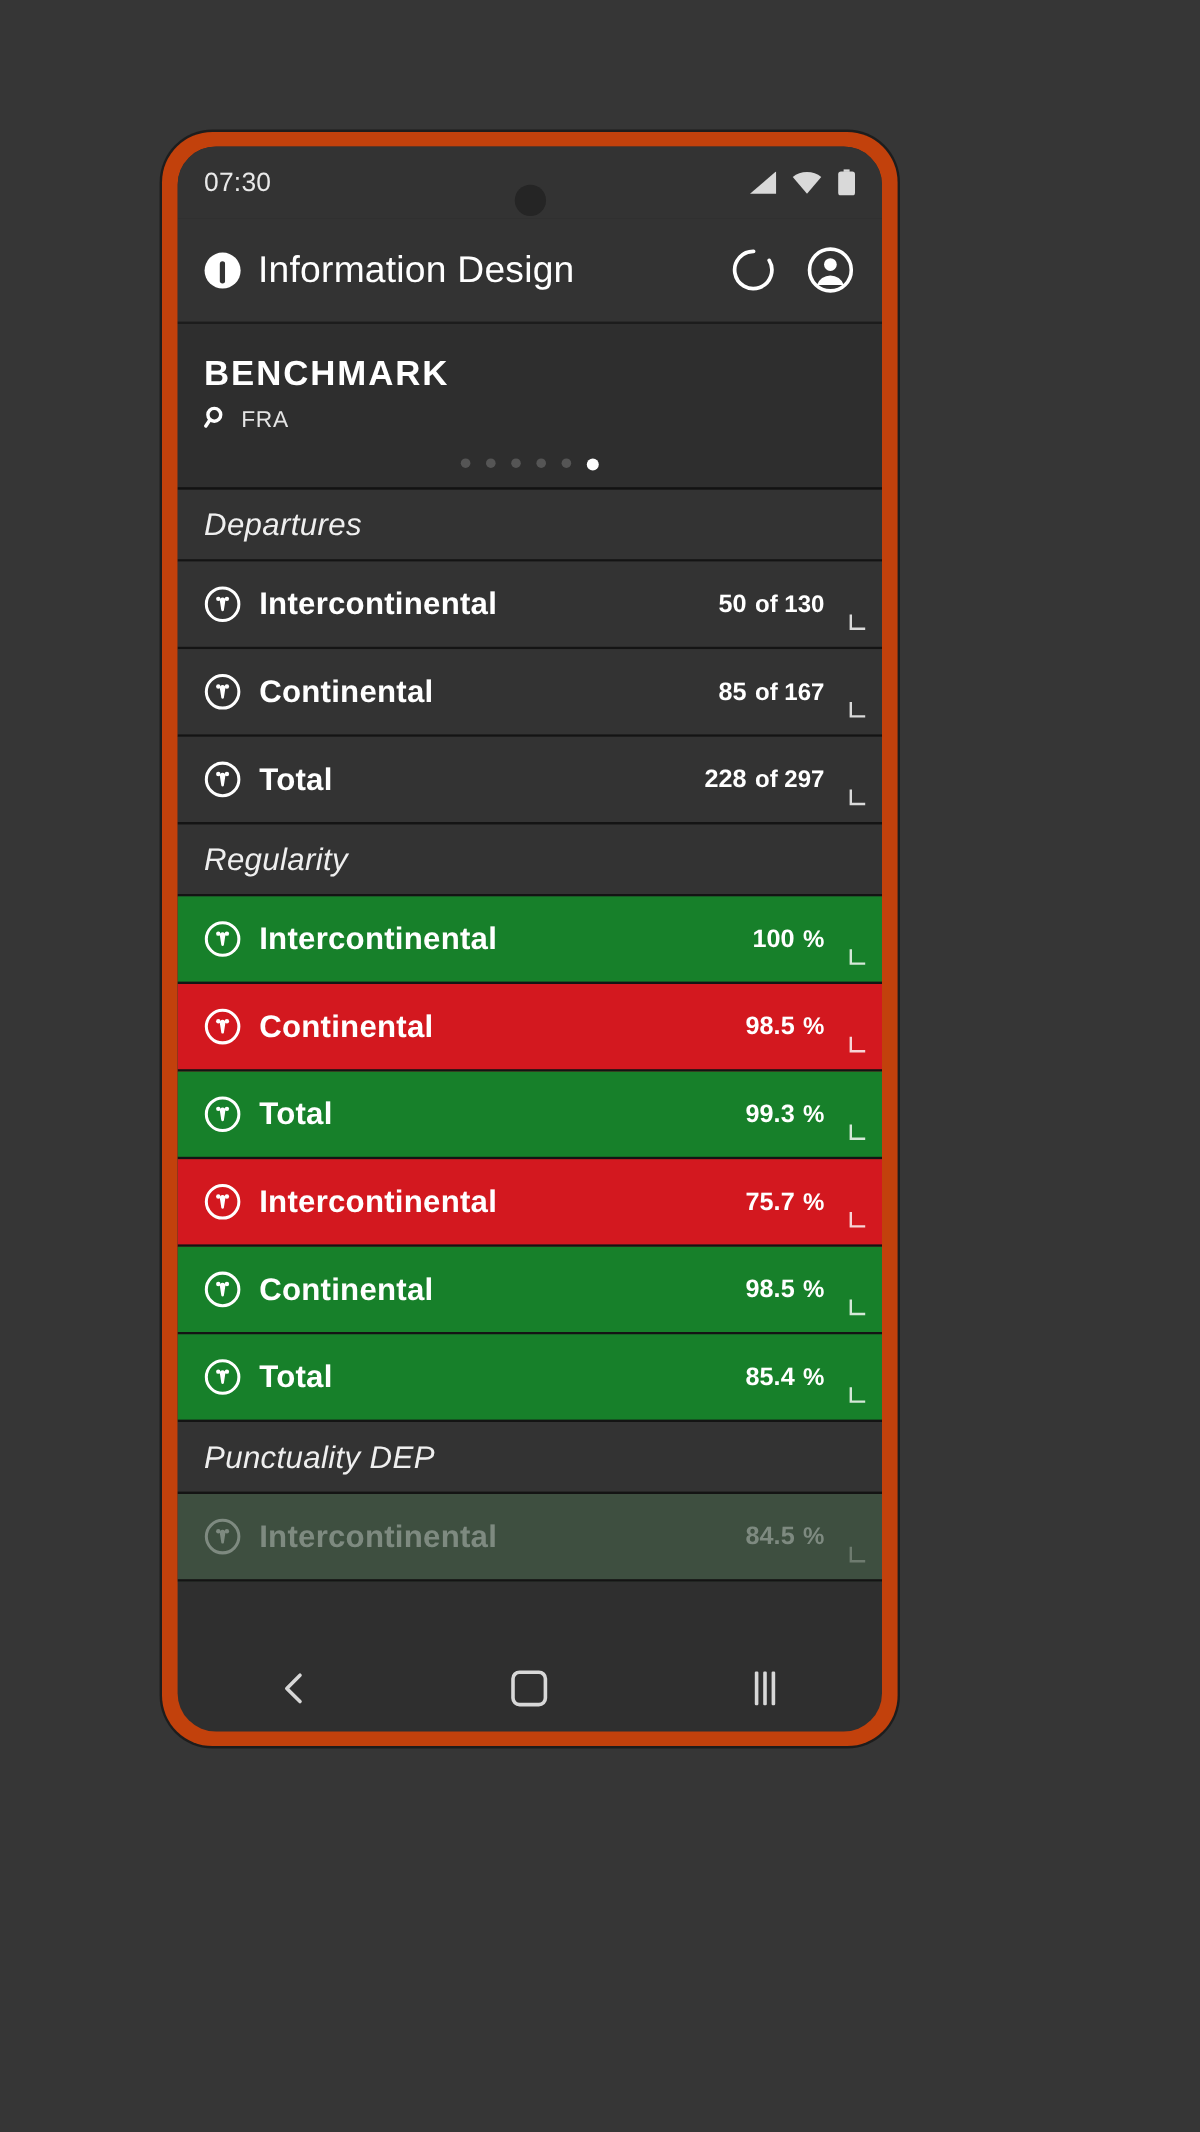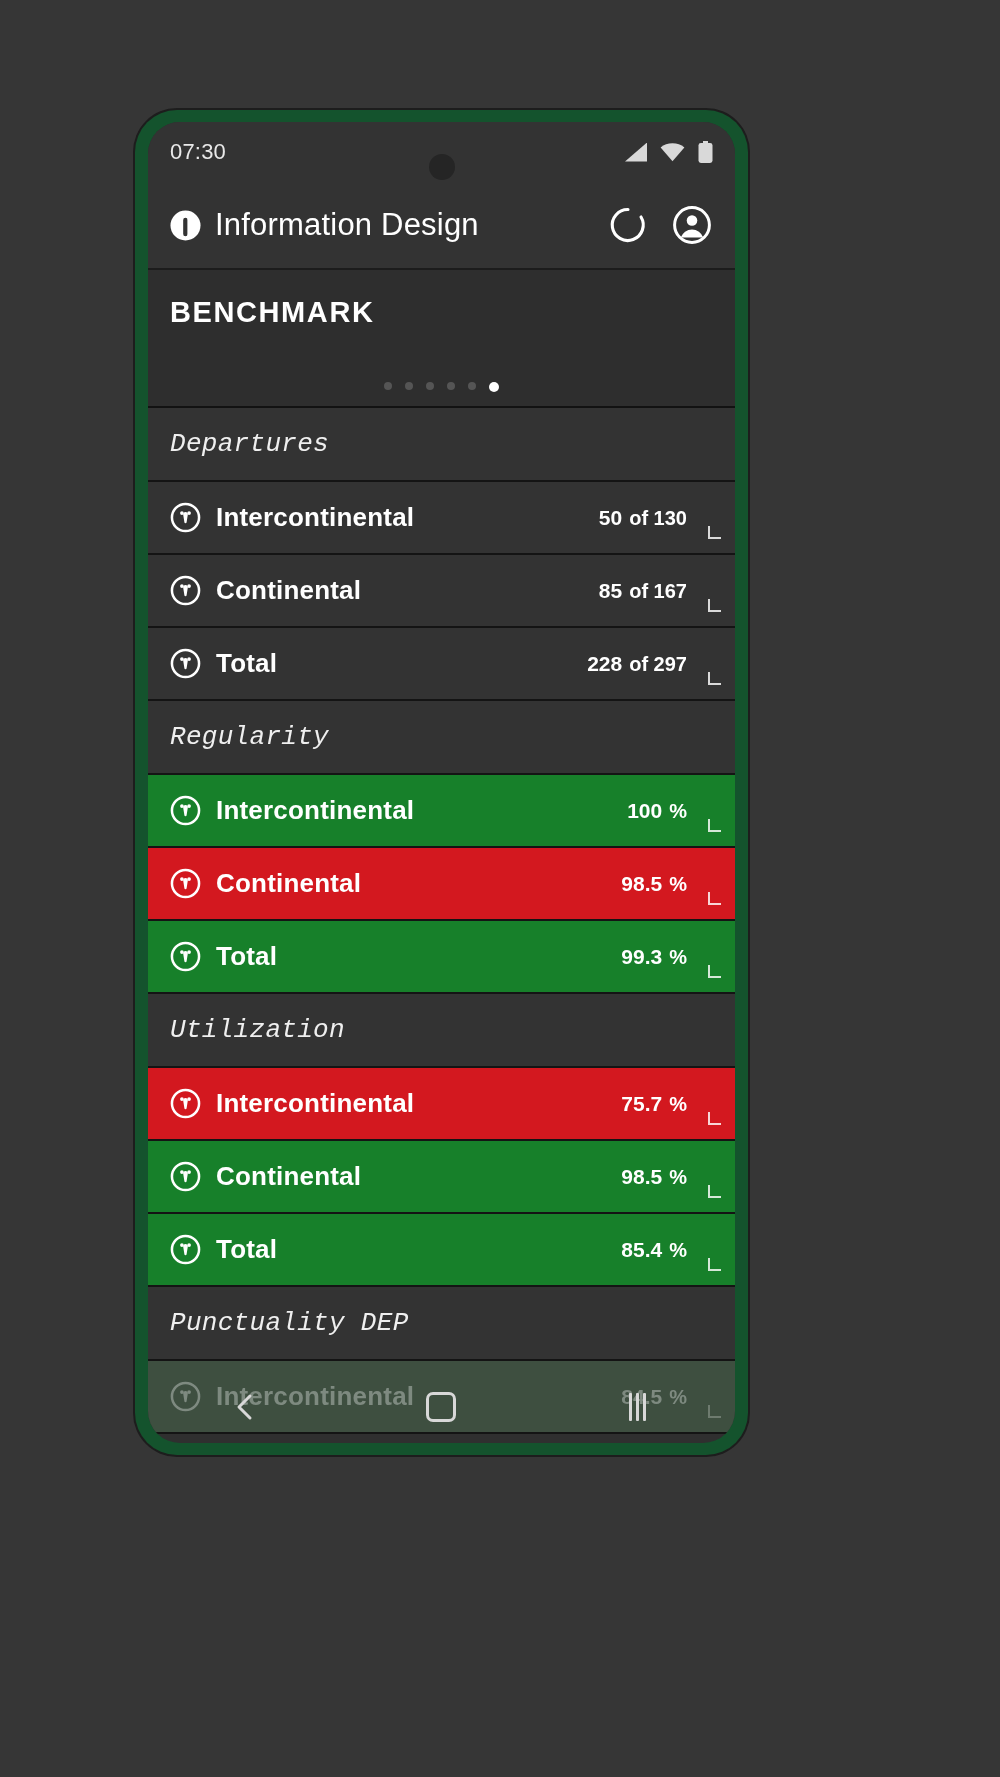--- a/index.html
+++ b/index.html
@@ -8,21 +8,21 @@
     background:#363636;
     font-family:"Liberation Sans", sans-serif;
     overflow:hidden;
   }
   #root { position:relative; width:1000px; height:1777px; background:#363636; }
 
   
   .phone {
     position:absolute; left:135px; top:110px;
     width:613px; height:1345px;
-    background:#14532d;
+    background:#c2410c;
     border-radius:42px;
     box-shadow:0 0 0 2px #1d1d1d;
   }
   .screen {
     position:absolute; left:13px; top:12px;
     width:587px; height:1321px;
     background:#2f2f2f;
     border-radius:32px;
     overflow:hidden;
   }
@@ -66,24 +66,23 @@
   }
   .bm-title { color:#ffffff; font-size:29px; font-weight:700; letter-spacing:1.6px; }
   .bm-sub { display:flex; align-items:center; gap:10px; margin-top:9px; }
   .bm-sub-text { color:#e4e4e4; font-size:19px; letter-spacing:.6px; }
   .dots { position:absolute; right:0; left:0; bottom:14px; display:flex; justify-content:center; gap:13px; }
   .dot { width:8px; height:8px; border-radius:50%; background:#555555; }
   .dot.active { background:#ffffff; width:10px; height:10px; }
 
   
   .sect {
-    background:#333333; height:74px;
+    background:#333333; height:60px;
     display:flex; align-items:center; padding:0 22px;
     border-bottom:2px solid #141414;
-    font-family:Liberation Mono, monospace;
   }
   .sect-label { color:#efefef; font-size:26px; font-style:italic; letter-spacing:.3px; }
 
   
   .row {
     position:relative; height:73px;
     display:flex; align-items:center;
     padding:0 22px;
     border-bottom:2px solid #141414;
     background:#333333;
@@ -166,20 +165,29 @@
               <circle cx="20" cy="20" r="17.4" fill="none" stroke="#ffffff" stroke-width="3"></circle>
               <circle cx="20" cy="15.5" r="5.3" fill="#ffffff"></circle>
               <path d="M8.8 32.6a11.8 11.8 0 0 1 22.4 0" fill="#ffffff"></path>
             </svg>
           </span>
         </div>
       </div>
 
       <div class="benchmark">
         <div class="bm-title">BENCHMARK</div>
+        <div class="bm-sub">
+          <span>
+            <svg viewBox="0 0 22 22" width="21" height="21">
+              <circle cx="9" cy="8" r="5.6" fill="none" stroke="#ffffff" stroke-width="3"></circle>
+              <line x1="5.2" y1="12.4" x2="1.6" y2="17.8" stroke="#ffffff" stroke-width="3" stroke-linecap="round"></line>
+            </svg>
+          </span>
+          <span class="bm-sub-text">FRA</span>
+        </div>
         <div class="dots">
             <span class="dot"></span>
             <span class="dot"></span>
             <span class="dot"></span>
             <span class="dot"></span>
             <span class="dot"></span>
             <span class="dot active"></span>
           </div>
       </div>
 
@@ -266,23 +274,20 @@
                 <circle cx="12.3" cy="11.4" r="1.9" fill="#ffffff"></circle>
                 <circle cx="19.7" cy="11.4" r="1.9" fill="#ffffff"></circle>
                 <path d="M16 10.2c1.5 0 2.6 1.2 2.4 2.6l-1.3 8.4a1.15 1.15 0 0 1-2.2 0l-1.3-8.4c-.2-1.4.9-2.6 2.4-2.6z" fill="#ffffff"></path>
               </svg></span>
             <span class="row-label">Total</span>
             <span class="row-right">
               <span class="val">99.3</span>
               <span class="unit">%</span>
             </span>
             <span class="corner"></span>
-          </div>
-          <div class="sect">
-            <span class="sect-label">Utilization</span>
           </div>
           <div class="row bad">
             <span class="row-ic"><svg viewBox="0 0 32 32" width="31" height="31">
                 <circle cx="16" cy="16" r="14" fill="none" stroke="#ffffff" stroke-width="2.6"></circle>
                 <circle cx="12.3" cy="11.4" r="1.9" fill="#ffffff"></circle>
                 <circle cx="19.7" cy="11.4" r="1.9" fill="#ffffff"></circle>
                 <path d="M16 10.2c1.5 0 2.6 1.2 2.4 2.6l-1.3 8.4a1.15 1.15 0 0 1-2.2 0l-1.3-8.4c-.2-1.4.9-2.6 2.4-2.6z" fill="#ffffff"></path>
               </svg></span>
             <span class="row-label">Intercontinental</span>
             <span class="row-right">

